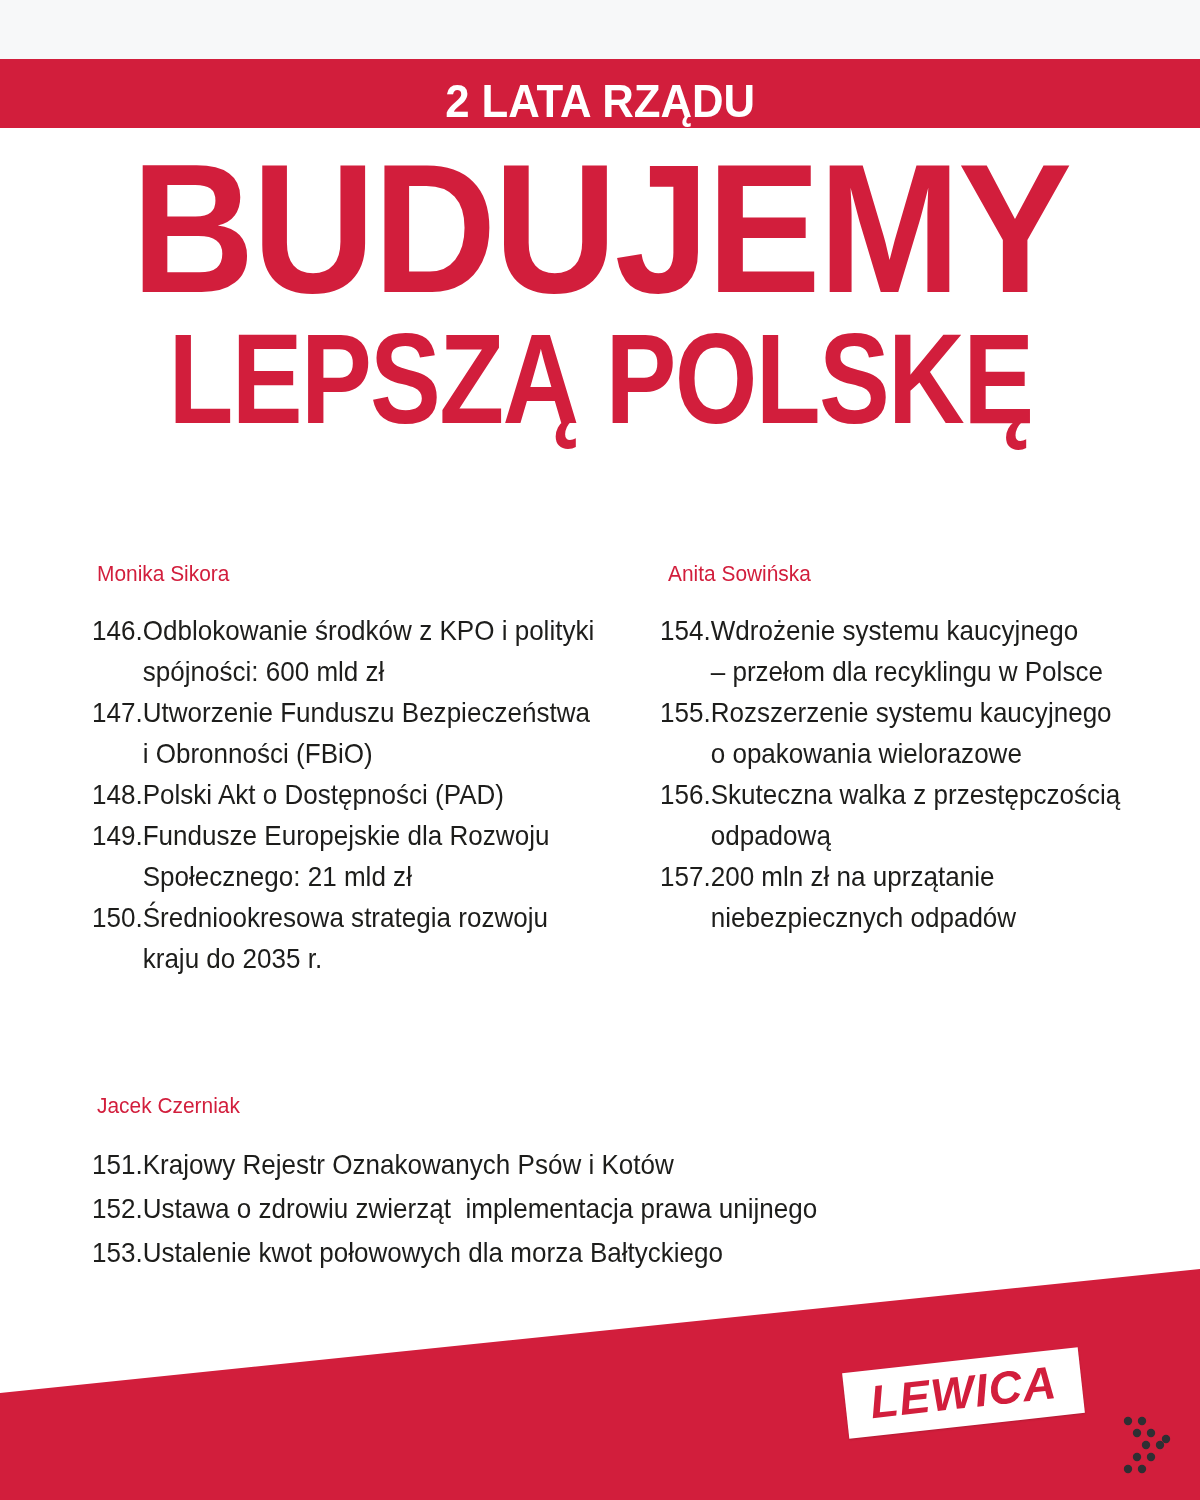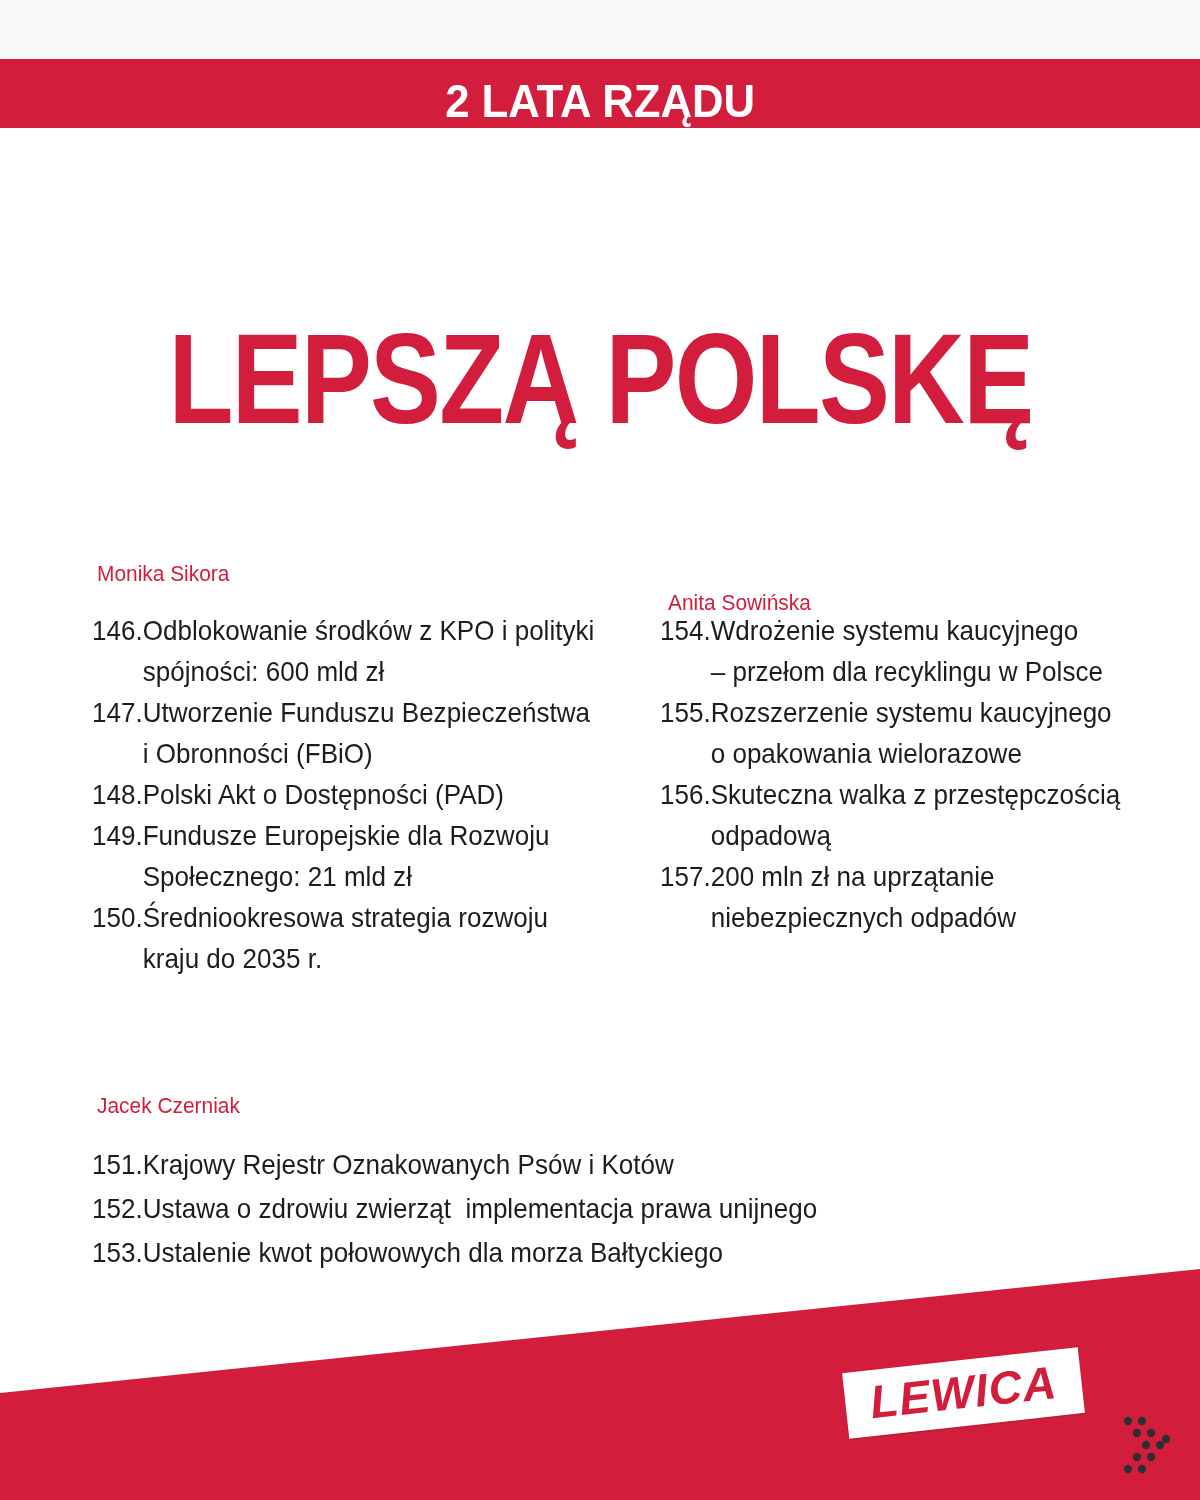--- a/index.html
+++ b/index.html
@@ -106,20 +106,23 @@
 <body>
 
 <div class="page">
 
   <div class="top-strip"></div>
 
   <div class="banner">
     <span class="banner-text">2 LATA RZĄDU</span>
   </div>
 
+  <div class="title-line title-1">
+    <span class="condense">BUDUJEMY</span>
+  </div>
   <div class="title-line title-2">
     <span class="condense">LEPSZĄ POLSKĘ</span>
   </div>
 
   <div class="minister" style="left:97px;top:558px;">
     <span class="condense">Monika Sikora</span>
   </div>
   <div class="list" style="left:92px;top:610px;width:560px;">
     <div class="item">
       <span class="item-num">146.</span>
@@ -140,21 +143,21 @@
       <span class="item-text">Fundusze Europejskie dla Rozwoju
 Społecznego: 21 mld zł</span>
     </div>
     <div class="item">
       <span class="item-num">150.</span>
       <span class="item-text">Średniookresowa strategia rozwoju
 kraju do 2035 r.</span>
     </div>
   </div>
 
-  <div class="minister" style="left:668px;top:558px;margin-top:29px;">
+  <div class="minister" style="left:668px;top:558px;">
     <span class="condense">Anita Sowińska</span>
   </div>
   <div class="list" style="left:660px;top:610px;width:540px;">
     <div class="item">
       <span class="item-num">154.</span>
       <span class="item-text">Wdrożenie systemu kaucyjnego
 – przełom dla recyklingu w Polsce</span>
     </div>
     <div class="item">
       <span class="item-num">155.</span>

